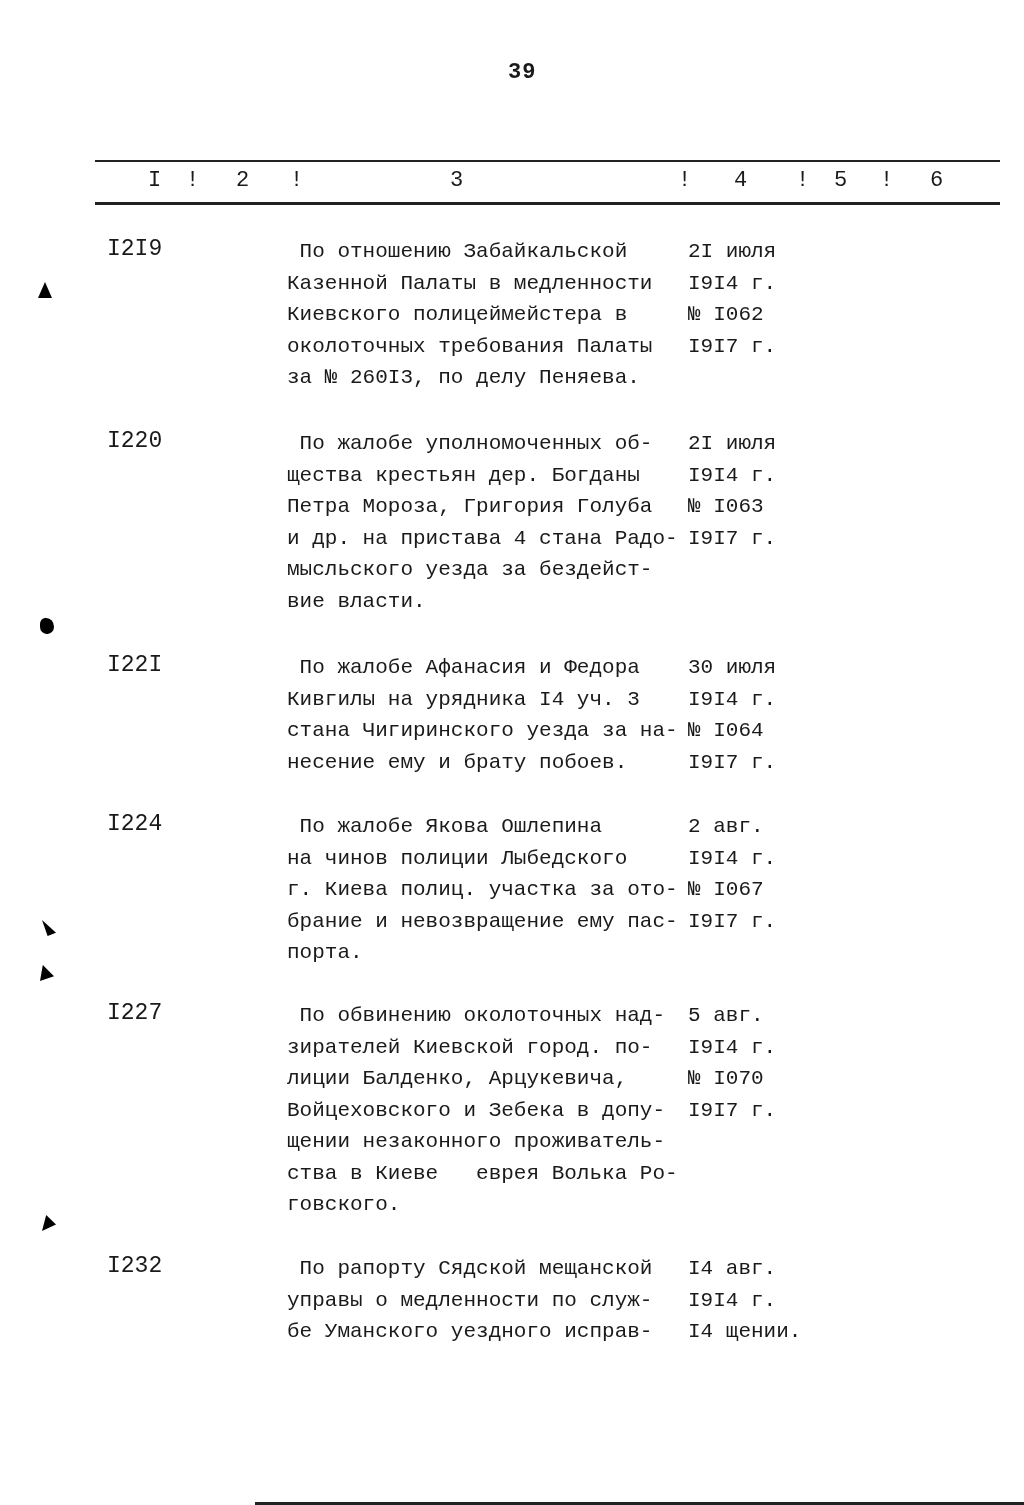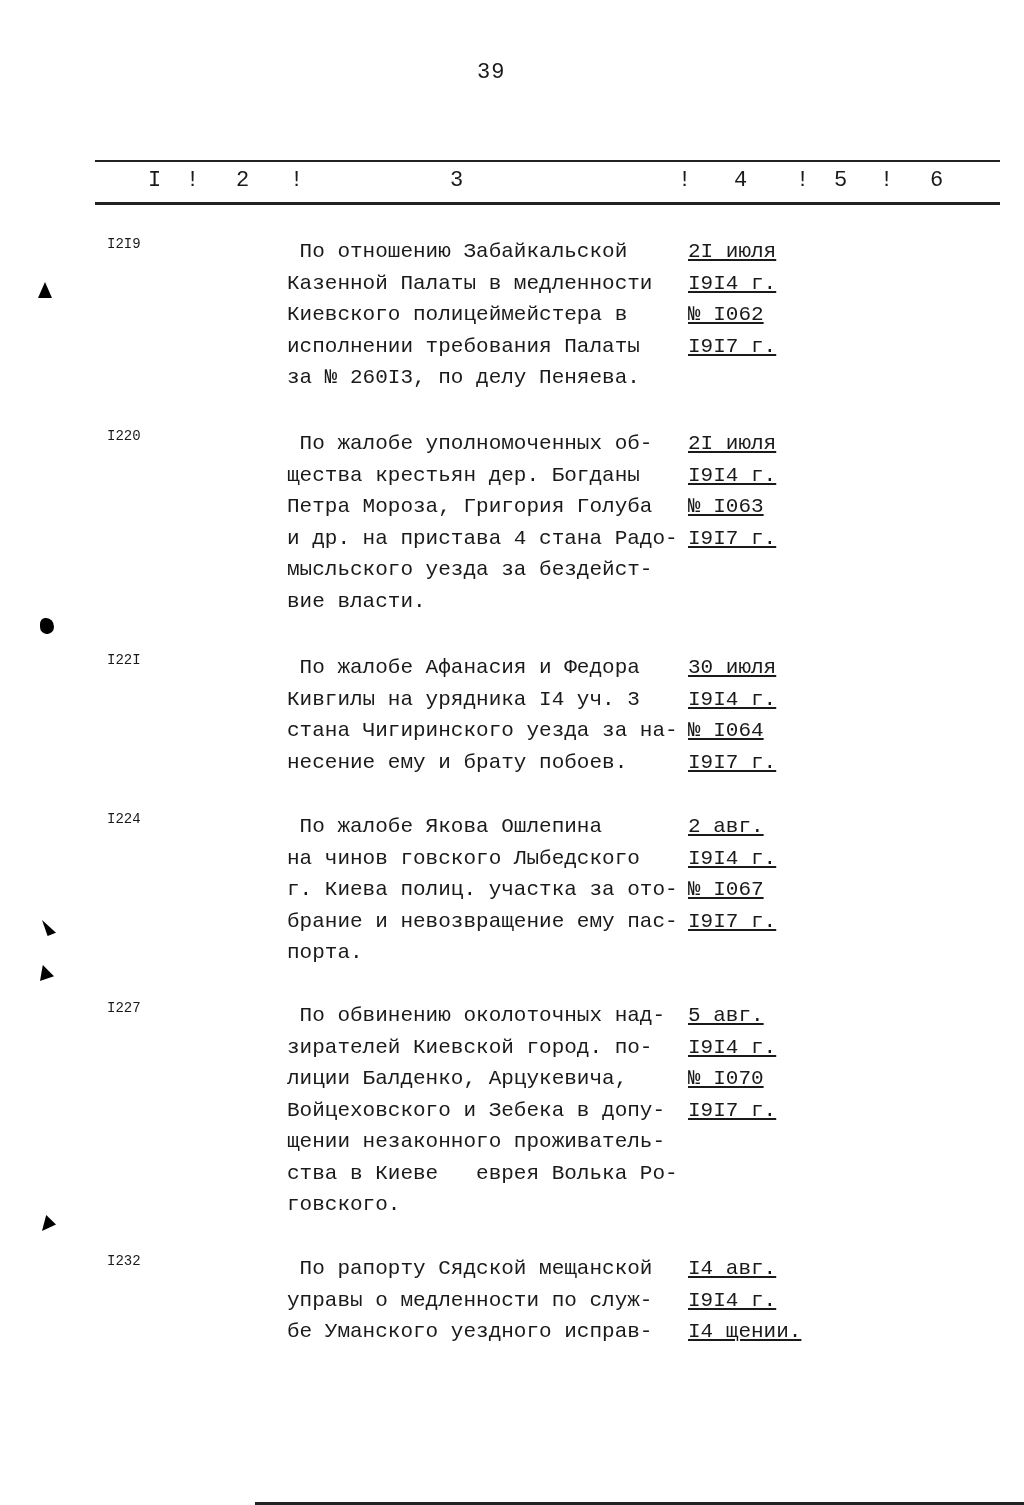--- a/index.html
+++ b/index.html
@@ -2,48 +2,48 @@
 <html><head>
   <meta charset="utf-8">
   <style>
     html, body { margin: 0; padding: 0; background: #ffffff; }
     body {
       width: 1024px; height: 1505px; position: relative; overflow: hidden;
       font-family: "Liberation Mono", "DejaVu Sans Mono", monospace;
       color: #1a1a1a;
     }
     .page-number {
-      position: absolute; top: 60px; left: 477px;
-      font-size: 22px; letter-spacing: 1px;
+      position: absolute; top: 60px; left: 508px;
+      font-size: 22px; letter-spacing: 1px; font-weight: bold;
     }
     .rule {
       position: absolute; left: 95px; width: 905px; height: 2px;
       background: #222;
     }
     .rule.top { top: 160px; }
     .rule.mid { top: 202px; height: 3px; }
     .rule.bottom { top: 1502px; left: 255px; width: 769px; height: 3px; }
     .header-row {
       position: absolute; top: 168px; left: 0; width: 1024px; height: 30px;
       font-size: 22px;
     }
     .header-row span { position: absolute; top: 0; }
     .entry { position: absolute; left: 0; width: 1024px; }
     .entry .num {
       position: absolute; left: 107px; top: 0;
-      font-size: 14px;
+      font-size: 23px;
       font-family: Liberation Mono, monospace;
     }
     .entry .desc {
       position: absolute; left: 287px; top: 0; width: 400px;
       font-size: 21px; line-height: 31.5px; white-space: pre;
     }
     .entry .dates {
       position: absolute; left: 688px; top: 0; width: 110px;
-      font-size: 21px; line-height: 31.5px; white-space: pre; text-decoration: underline;
+      font-size: 21px; line-height: 31.5px; white-space: pre;
     }
     .blot {
       position: absolute; width: 14px; height: 16px; background: #000;
     }
     .blot.a { left: 38px; top: 282px; clip-path: polygon(50% 0, 100% 100%, 0 100%); }
     .blot.b { left: 40px; top: 618px; border-radius: 40% 60% 50% 50%; }
     .blot.c { left: 42px; top: 920px; clip-path: polygon(0 0, 100% 80%, 40% 100%); }
     .blot.d { left: 40px; top: 965px; clip-path: polygon(20% 0, 100% 70%, 0 100%); }
     .blot.e { left: 42px; top: 1215px; clip-path: polygon(30% 0, 100% 60%, 0 100%); }
   </style>
@@ -70,21 +70,21 @@
     <span style="left:930px">6</span>
   </div>
 
   <div class="rule mid"></div>
 
   <div class="entry" style="top:236px">
     <div class="num">I2I9</div>
     <div class="desc"> По отношению Забайкальской
 Казенной Палаты в медленности
 Киевского полицеймейстера в
-исполнении требования Палаты
+околоточных требования Палаты
 за № 260I3, по делу Пеняева.</div>
     <div class="dates">2I июля
 I9I4 г.
 № I062
 I9I7 г.</div>
   </div>
 
   <div class="entry" style="top:428px">
     <div class="num">I220</div>
     <div class="desc"> По жалобе уполномоченных об-
@@ -107,21 +107,21 @@
 несение ему и брату побоев.</div>
     <div class="dates">30 июля
 I9I4 г.
 № I064
 I9I7 г.</div>
   </div>
 
   <div class="entry" style="top:811px">
     <div class="num">I224</div>
     <div class="desc"> По жалобе Якова Ошлепина
-на чинов говского Лыбедского
+на чинов полиции Лыбедского
 г. Киева полиц. участка за ото-
 брание и невозвращение ему пас-
 порта.</div>
     <div class="dates">2 авг.
 I9I4 г.
 № I067
 I9I7 г.</div>
   </div>
 
   <div class="entry" style="top:1000px">

